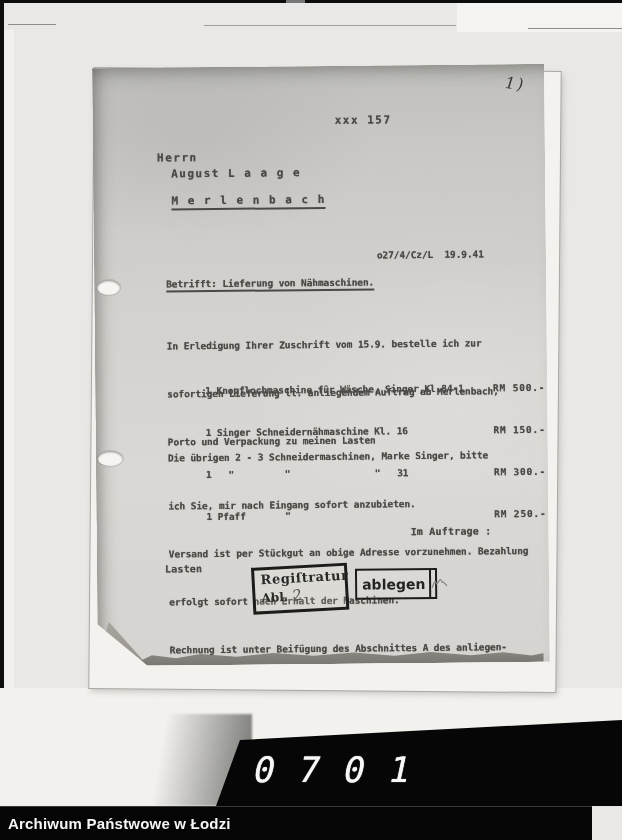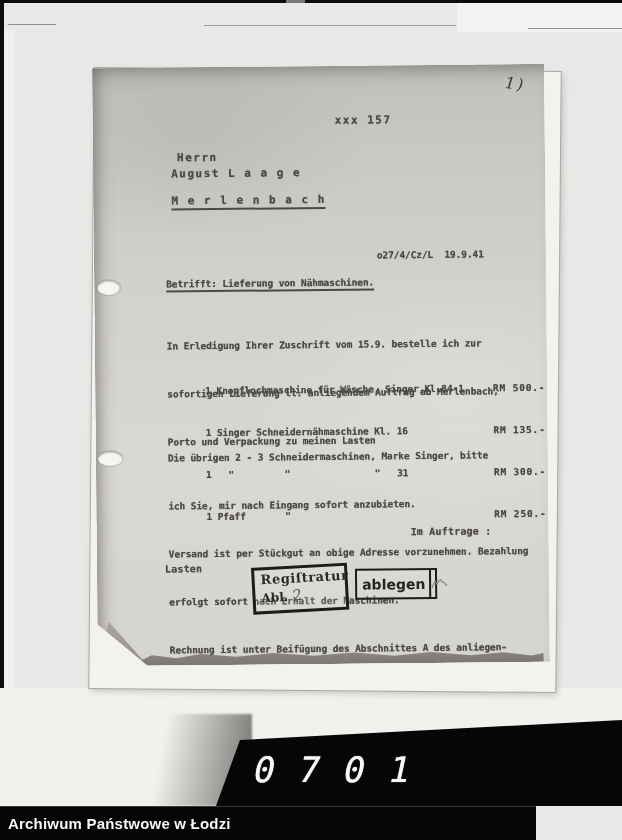--- a/index.html
+++ b/index.html
@@ -75,21 +75,21 @@
   
   .lower-bg { position:absolute; left:0; top:688px; width:622px; height:118px; background:#f2f1ee; }
   .counter-shadow { position:absolute; left:128px; top:714px; width:124px; height:92px;
     background:linear-gradient(100deg, rgba(233,232,230,0) 28%, rgba(92,92,89,0.8) 95%); filter:blur(1px); }
   .counter-band { position:absolute; left:210px; top:720px; width:412px; height:86px; background:#060606;
     clip-path:polygon(30px 20px, 100% 0, 100% 100%, 6px 100%); }
   .counter-digits { position:absolute; left:44px; top:30px;
     font-family:"DejaVu Sans Mono","Liberation Mono",monospace; font-weight:400;
     font-size:35px; color:#f7f7f7; letter-spacing:24px; transform:skewX(-12deg);
     text-shadow:0 0 1px #fff; }
-  .bottom-bar { position:absolute; left:0; top:806px; width:536px; height:34px; background:#050505;
+  .bottom-bar { position:absolute; left:0; top:806px; width:592px; height:34px; background:#050505;
     display:flex; align-items:center; border-top:1px solid #3a3a3a; }
   .bottom-bar .lbl { color:#f6f6f6; font-weight:700; font-size:15px; padding-left:8px; letter-spacing:0.2px; }
 </style>
 </head>
 <body>
 
 <div class="scene">
 
   <div class="top-line"></div>
   <div class="left-strip"></div>
@@ -104,42 +104,42 @@
   <div class="backing"></div>
 
   <div class="paper">
     <div class="fold"></div>
     <div class="torn"></div>
     <div class="hole hole-1"></div>
     <div class="hole hole-2"></div>
 
     <div class="t t-lg" style="left:242px; top:48px;">xxx 157</div>
 
-    <div class="t t-lg" style="left:84px; top:84px;">Herrn</div>
+    <div class="t t-lg" style="left:64px; top:84px;">Herrn</div>
     <div class="t t-lg" style="left:78px; top:100px;">August L a a g e</div>
     <div class="t t-lg" style="left:78px; top:127px;"><span class="u-heavy">M e r l e n b a c h</span></div>
 
     <div class="t t-sm" style="left:283px; top:182px;">o27/4/Cz/L  19.9.41</div>
 
     <div class="t t-sm" style="left:72px; top:209px;"><span class="u-heavy">Betrifft: Lieferung von Nähmaschinen.</span></div>
 
     <div class="t t-sm" style="left:72px; top:239px;">
       <div>In Erledigung Ihrer Zuschrift vom 15.9. bestelle ich zur</div>
       <div>sofortigen Lieferung lt. anliegendem Auftrag ab Merlenbach,</div>
       <div>Porto und Verpackung zu meinen Lasten</div>
     </div>
 
     <div class="t t-items" style="left:110px; top:289px;">
       <div class="item-row">
         <span>1 Knopflochmaschine für Wäsche, Singer,Kl.84-1</span>
         <span class="item-price">RM 500.-</span>
       </div>
       <div class="item-row">
         <span>1 Singer Schneidernähmaschine Kl. 16</span>
-        <span class="item-price">RM 135.-</span>
+        <span class="item-price">RM 150.-</span>
       </div>
       <div class="item-row">
         <span>1   "         "               "   31</span>
         <span class="item-price">RM 300.-</span>
       </div>
       <div class="item-row">
         <span>1 Pfaff       "</span>
         <span class="item-price">RM 250.-</span>
       </div>
     </div>

